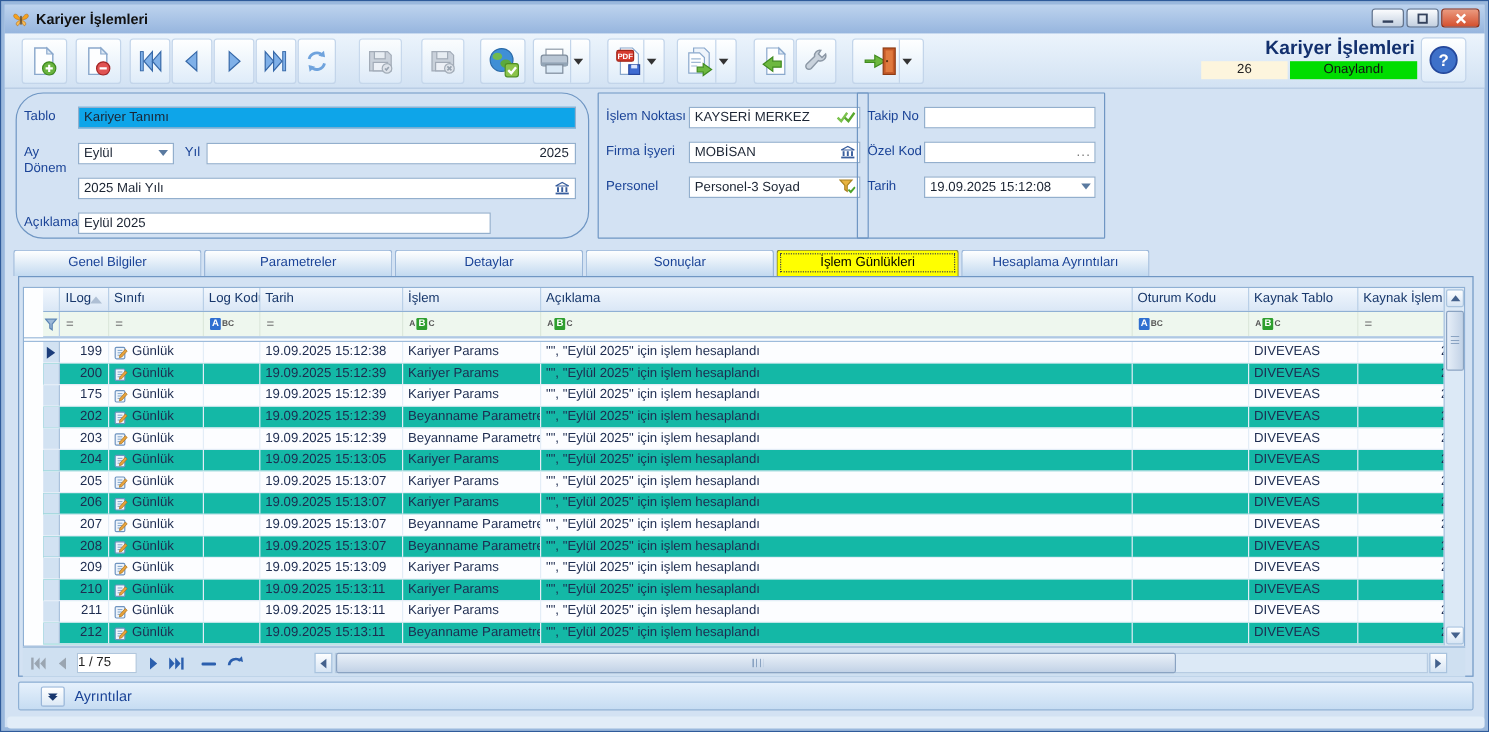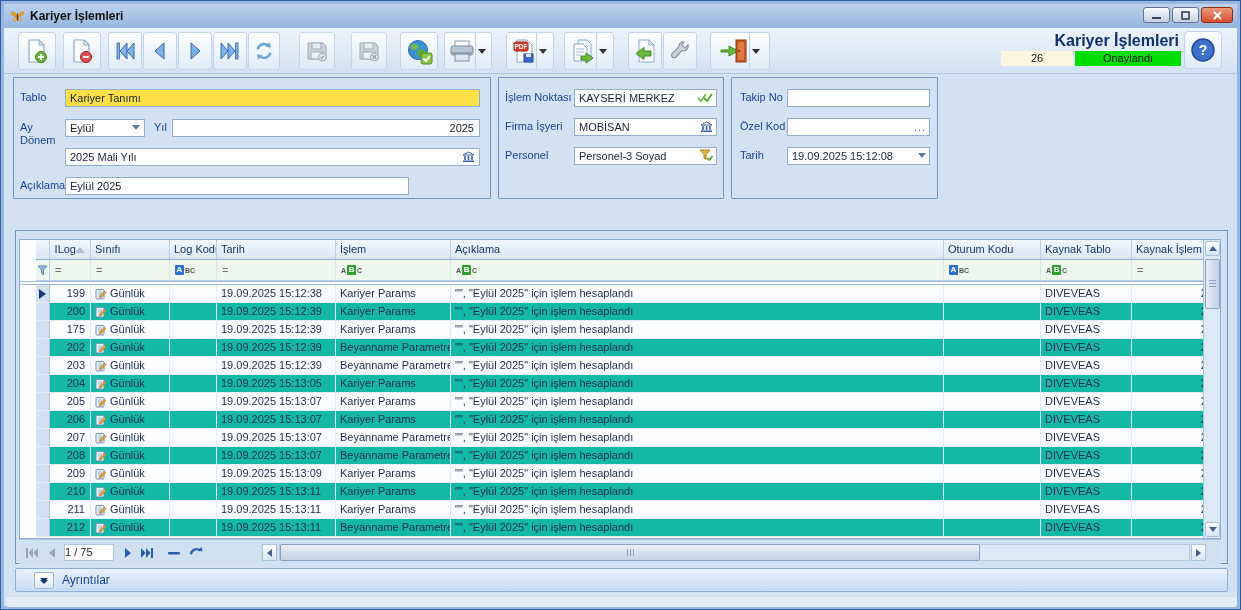--- a/index.html
+++ b/index.html
@@ -27,27 +27,27 @@
   .hdr-title { position:absolute; top:31px; right:61px; font-size:16px; font-weight:bold; color:#12306e; }
   .rec-badge { position:absolute; left:1000px; top:50px; width:72px; height:15px; background:#fdf5dd;
                font-size:11px; text-align:center; line-height:15px; color:#222; }
   .status-badge { position:absolute; left:1074px; top:50px; width:106px; height:15px; background:#00dd00;
                   font-size:11px; text-align:center; line-height:15px; color:#111; }
   .help-btn { position:absolute; right:18px; top:30px; width:38px; height:38px; border:1px solid #c3d5ea;
               border-radius:4px; background:linear-gradient(#feffff,#dfecf9); display:flex; align-items:center; justify-content:center; }
 
   
   .panel { position:absolute; border:1px solid #6f96c3; border-radius:1px; }
-  .p1 { left:12px; top:76px; width:478px; height:122px; }
+  .p1 { left:12px; top:76px; width:478px; height:122px;border-radius:23px; }
   .p2 { left:497px; top:76px; width:226px; height:122px; }
-  .p3 { left:730px; top:76px; width:207px; height:122px; }
+  .p3 { left:713px; top:76px; width:207px; height:122px; }
   .flabel { position:absolute; font-size:11px; color:#1a4397; white-space:nowrap; }
   .ffield { position:absolute; height:18px; border:1px solid #93afcd; background:#fff;
             font-size:11px; line-height:16px; padding:0 4px; color:#1b2433; white-space:nowrap; overflow:hidden; }
-  .ffield.ro { background:#fde047; }
+  .ffield.ro { background:#0ea5e9; }
   .ffield.al-r { text-align:right; }
   .ficon { position:absolute; display:flex; align-items:center; justify-content:center; }
   .combo-caret { width:0; height:0; border-left:4px solid transparent; border-right:4px solid transparent;
                  border-top:5px solid #5a7aa0; }
   .dots { font-size:11px; color:#777; letter-spacing:1px; line-height:10px; }
 
   
   .tab-bar { position:absolute; left:10px; top:207px; height:22px; display:flex; }
   .tab { width:157px; height:22px; margin-right:2px; border:1px solid #9ab6d8; border-bottom:none;
          border-radius:3px 3px 0 0; background:linear-gradient(#ffffff,#c2d9f0);
@@ -370,20 +370,28 @@
     <span class="flabel" style="left:8px;top:42px">Özel Kod</span>
     <div class="ffield" style="left:55px;top:40px;width:143px"></div>
     <span class="ficon dots" style="left:182px;top:44px">...</span>
     <span class="flabel" style="left:8px;top:71px">Tarih</span>
     <div class="ffield" style="left:55px;top:69px;width:143px">19.09.2025 15:12:08</div>
     <span class="ficon" style="left:186px;top:75px">
         <i class="combo-caret"></i>
       </span>
   </div>
 
+  <div class="tab-bar">
+      <div class="tab">Genel Bilgiler</div>
+      <div class="tab">Parametreler</div>
+      <div class="tab">Detaylar</div>
+      <div class="tab">Sonuçlar</div>
+      <div class="tab active">İşlem Günlükleri</div>
+      <div class="tab">Hesaplama Ayrıntıları</div>
+    </div>
 
   <div class="tab-panel">
     <div class="grid">
       <div class="gmain">
         <div class="hrow">
             <div class="hind"></div>
             <div class="hcell col-ilog al-r"><span>ILog</span><i class="sort-asc"></i></div>
             <div class="hcell col-sinifi"><span>Sınıfı</span></div>
             <div class="hcell col-log_kodu"><span>Log Kodu</span></div>
             <div class="hcell col-tarih"><span>Tarih</span></div>

